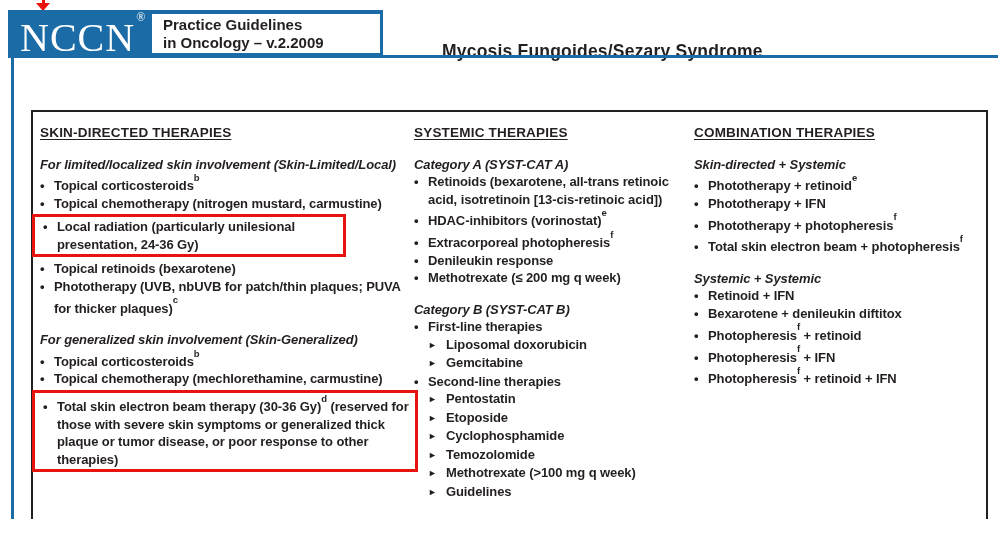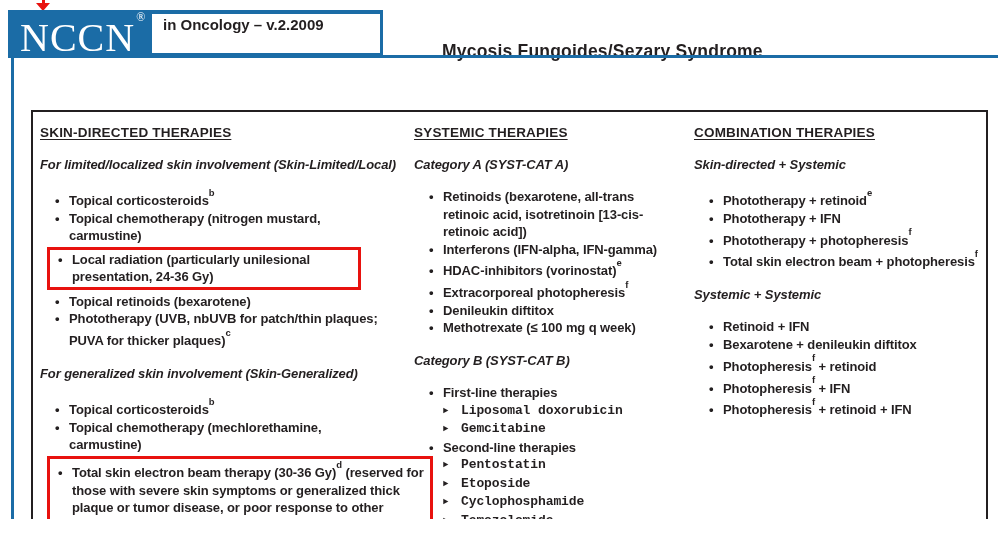--- a/index.html
+++ b/index.html
@@ -35,24 +35,24 @@
 
   
   .main-box{position:absolute;left:31px;top:110px;width:957px;height:442px;border:2px solid var(--ink);}
   .col{position:absolute;top:12px;font-size:13px;line-height:17.5px;font-weight:bold;letter-spacing:-0.1px;}
   .col1{left:7px;width:366px;}
   .col2{left:381px;width:270px;}
   .col3{left:661px;width:308px;}
   .col-header{margin:0;font-size:13.5px;font-weight:bold;text-decoration:underline;
       text-underline-offset:2px;letter-spacing:.2px;line-height:17.5px;}
   .sec-heading{margin:14px 0 0 0;font-style:italic;font-weight:bold;line-height:17.5px;}
-  .col ul{list-style:none;margin:15px;padding:0;}
+  .col ul{list-style:none;margin:0;padding:0;}
   .col li{padding-left:14px;text-indent:-14px;}
   .blt{display:inline-block;width:14px;text-indent:0;}
-  .col li.sub{padding-left:32px;text-indent:-18px;font-family:Liberation Mono, monospace;}
+  .col li.sub{padding-left:32px;text-indent:-18px;}
   .blt-sub{display:inline-block;width:18px;font-size:9px;text-indent:0;vertical-align:1px;}
   .itxt sup{font-size:9.5px;position:relative;top:-4px;}
 
   
   li.hl{border:3px solid var(--red);margin:2px 0 3px -8px;padding:1px 1px 1px 22px;text-indent:-14px;}
   li.hl-narrow{width:314px;}
   li.hl-wide{width:386px;}
 </style>
 </head>
 <body>
@@ -60,20 +60,21 @@
 <div class="page">
 
   <div class="cursor-arrow">
     <div class="stem"></div>
     <div class="head"></div>
   </div>
 
   <div class="nccn-bar">
     <div class="nccn-logo"><span>NCCN</span><sup>®</sup></div>
     <div class="version-box">
+      <div>Practice Guidelines</div>
       <div>in Oncology – v.2.2009</div>
     </div>
   </div>
 
   <h1 class="doc-title">Mycosis Fungoides/Sezary Syndrome</h1>
   <div class="blue-rule"></div>
   <div class="blue-left"></div>
 
 
   <div class="main-box">
@@ -95,25 +96,24 @@
             <li class="hl hl-wide"><span class="blt">•</span><span class="itxt">Total skin electron beam therapy (30-36 Gy)<sup>d</sup> (reserved for those with severe skin symptoms or generalized thick plaque or tumor disease, or poor response to other therapies)</span></li>
           </ul>
         </div>
     </section>
     <section class="col col2">
       <h2 class="col-header">SYSTEMIC THERAPIES</h2>
       <div class="col-body">
           <div class="sec-heading">Category A (SYST-CAT A)</div>
           <ul>
             <li><span class="blt">•</span><span class="itxt">Retinoids (bexarotene, all-trans retinoic acid, isotretinoin [13-cis-retinoic acid])</span></li>
-            <li><span class="blt">•</span><span class="itxt">Interferons (IFN-alpha, IFN-gamma)</span></li>
             <li><span class="blt">•</span><span class="itxt">HDAC-inhibitors (vorinostat)<sup>e</sup></span></li>
             <li><span class="blt">•</span><span class="itxt">Extracorporeal photopheresis<sup>f</sup></span></li>
-            <li><span class="blt">•</span><span class="itxt">Denileukin diftitox</span></li>
-            <li><span class="blt">•</span><span class="itxt">Methotrexate (≤ 100 mg q week)</span></li>
+            <li><span class="blt">•</span><span class="itxt">Denileukin response</span></li>
+            <li><span class="blt">•</span><span class="itxt">Methotrexate (≤ 200 mg q week)</span></li>
           </ul>
           <div class="sec-heading">Category B (SYST-CAT B)</div>
           <ul>
             <li><span class="blt">•</span><span class="itxt">First-line therapies</span></li>
             <li class="sub"><span class="blt-sub">►</span><span class="itxt">Liposomal doxorubicin</span></li>
             <li class="sub"><span class="blt-sub">►</span><span class="itxt">Gemcitabine</span></li>
             <li><span class="blt">•</span><span class="itxt">Second-line therapies</span></li>
             <li class="sub"><span class="blt-sub">►</span><span class="itxt">Pentostatin</span></li>
             <li class="sub"><span class="blt-sub">►</span><span class="itxt">Etoposide</span></li>
             <li class="sub"><span class="blt-sub">►</span><span class="itxt">Cyclophosphamide</span></li>

